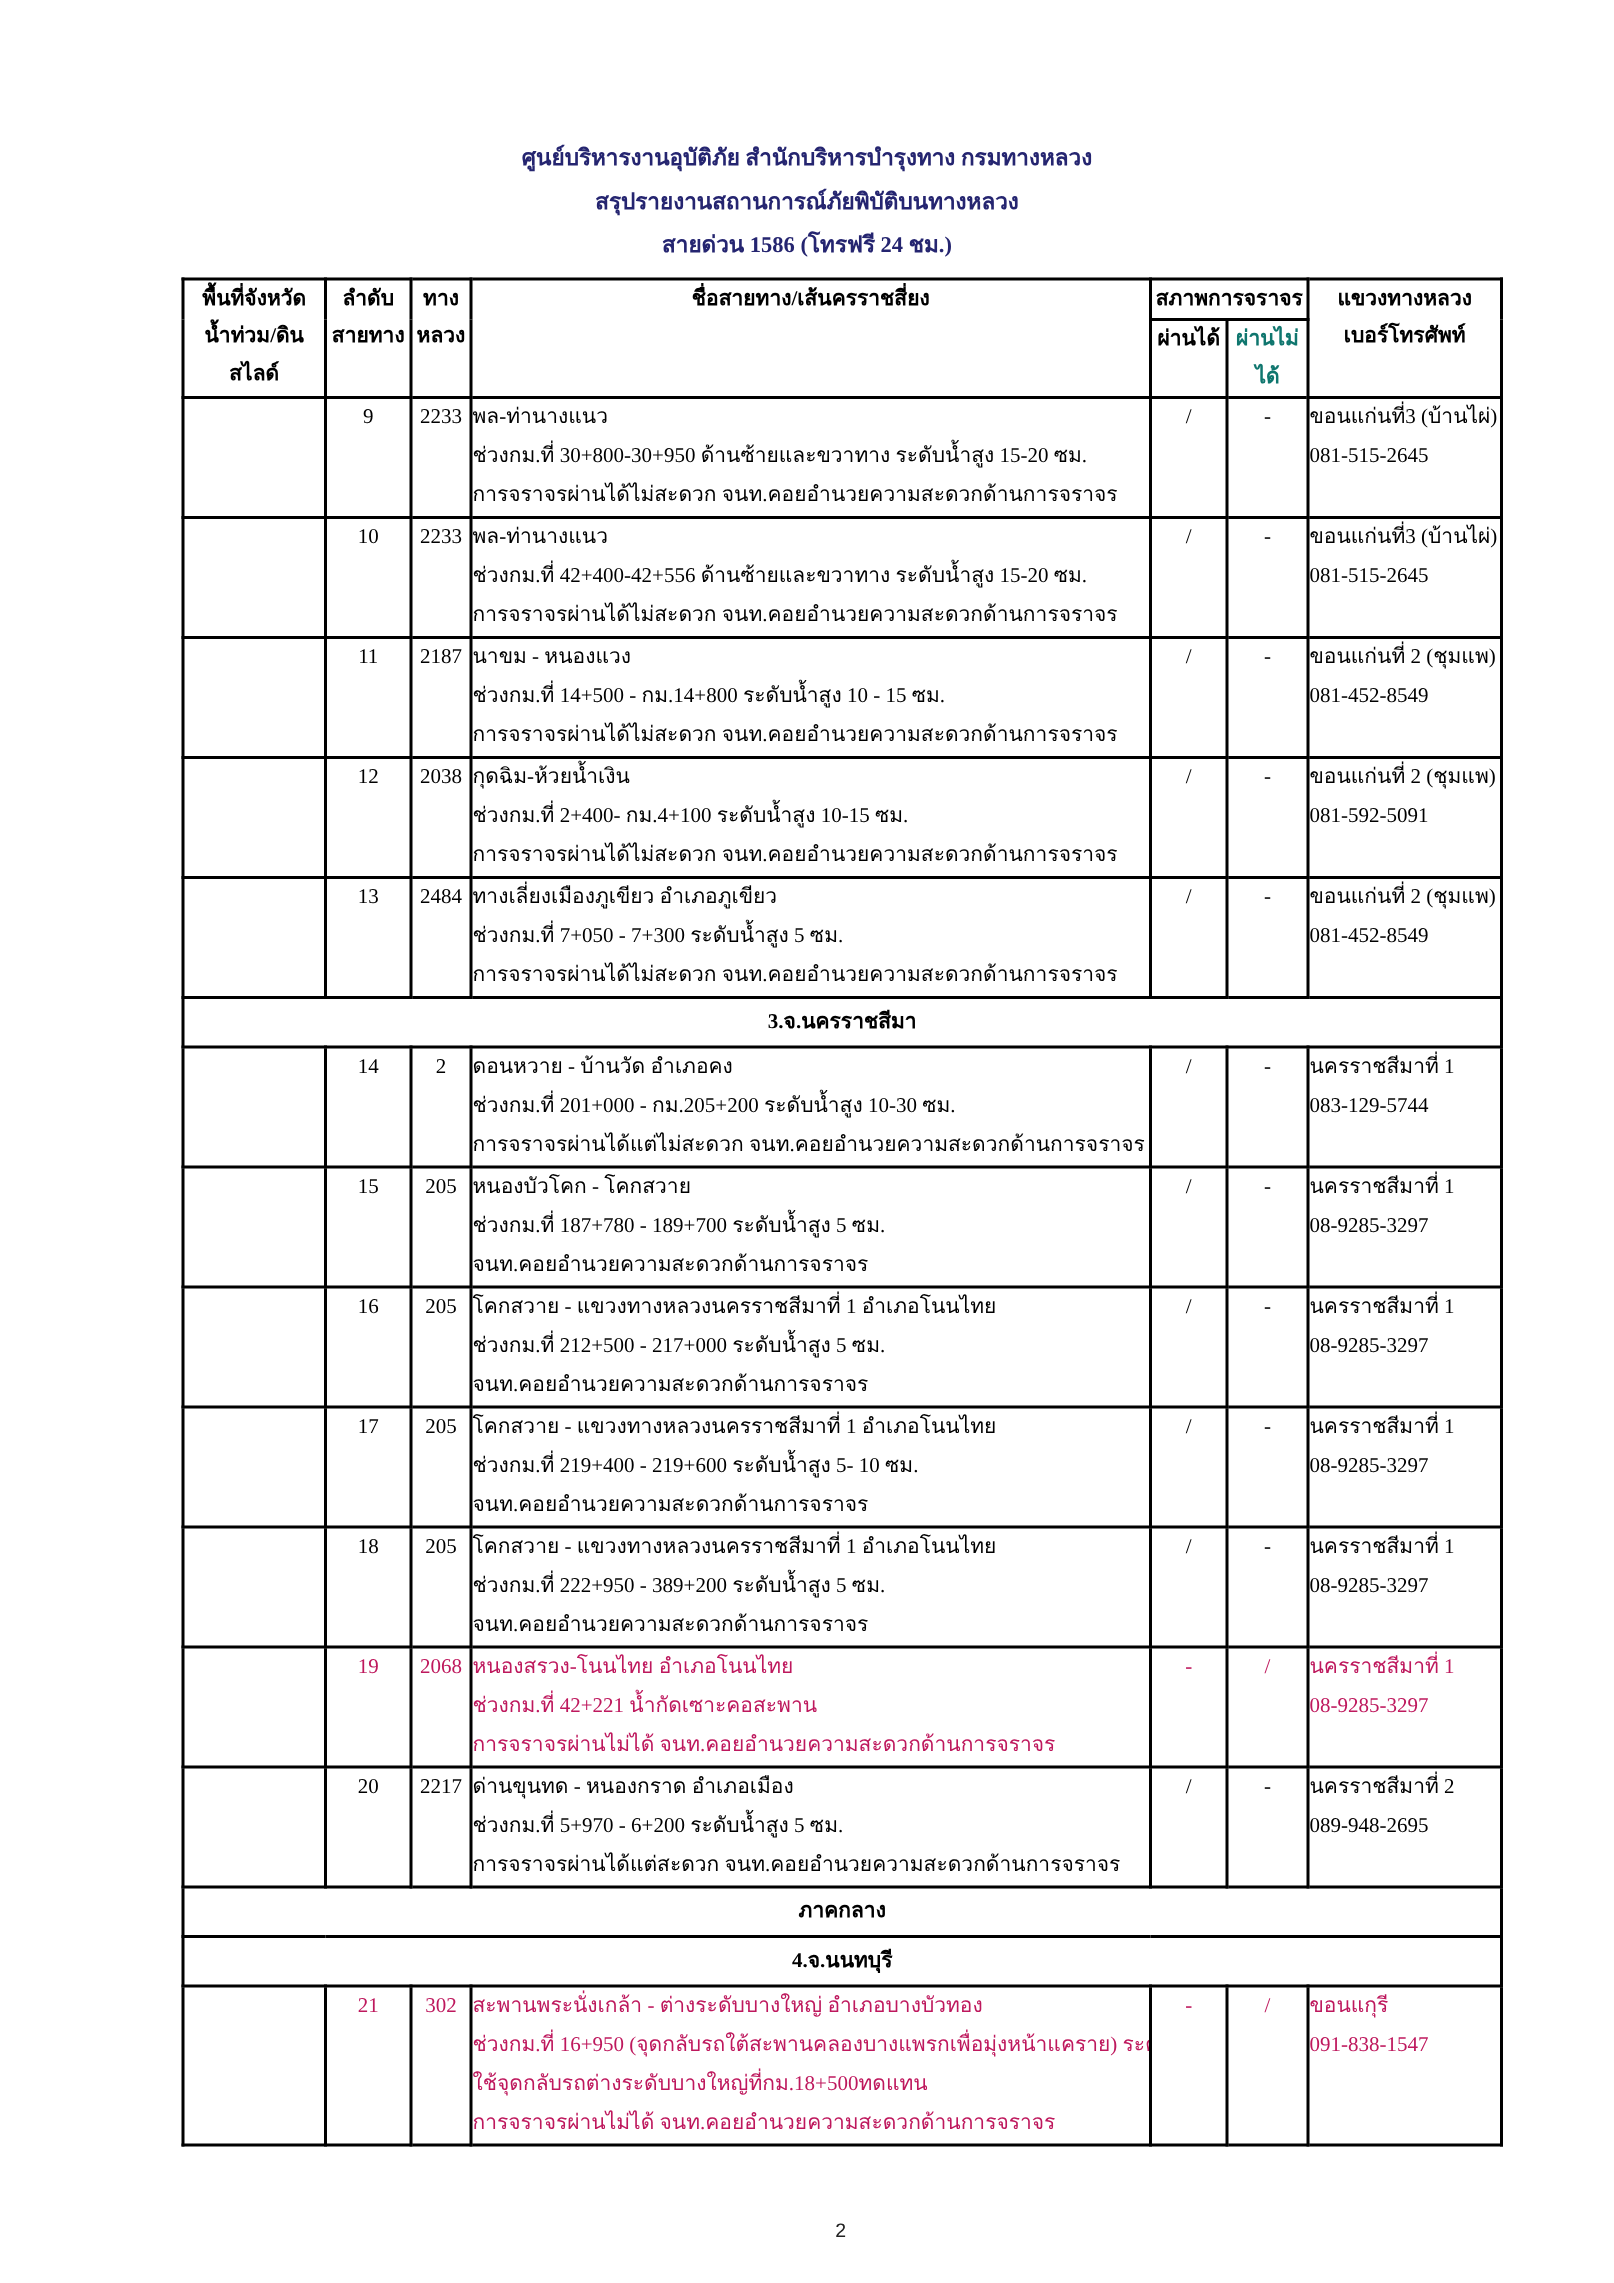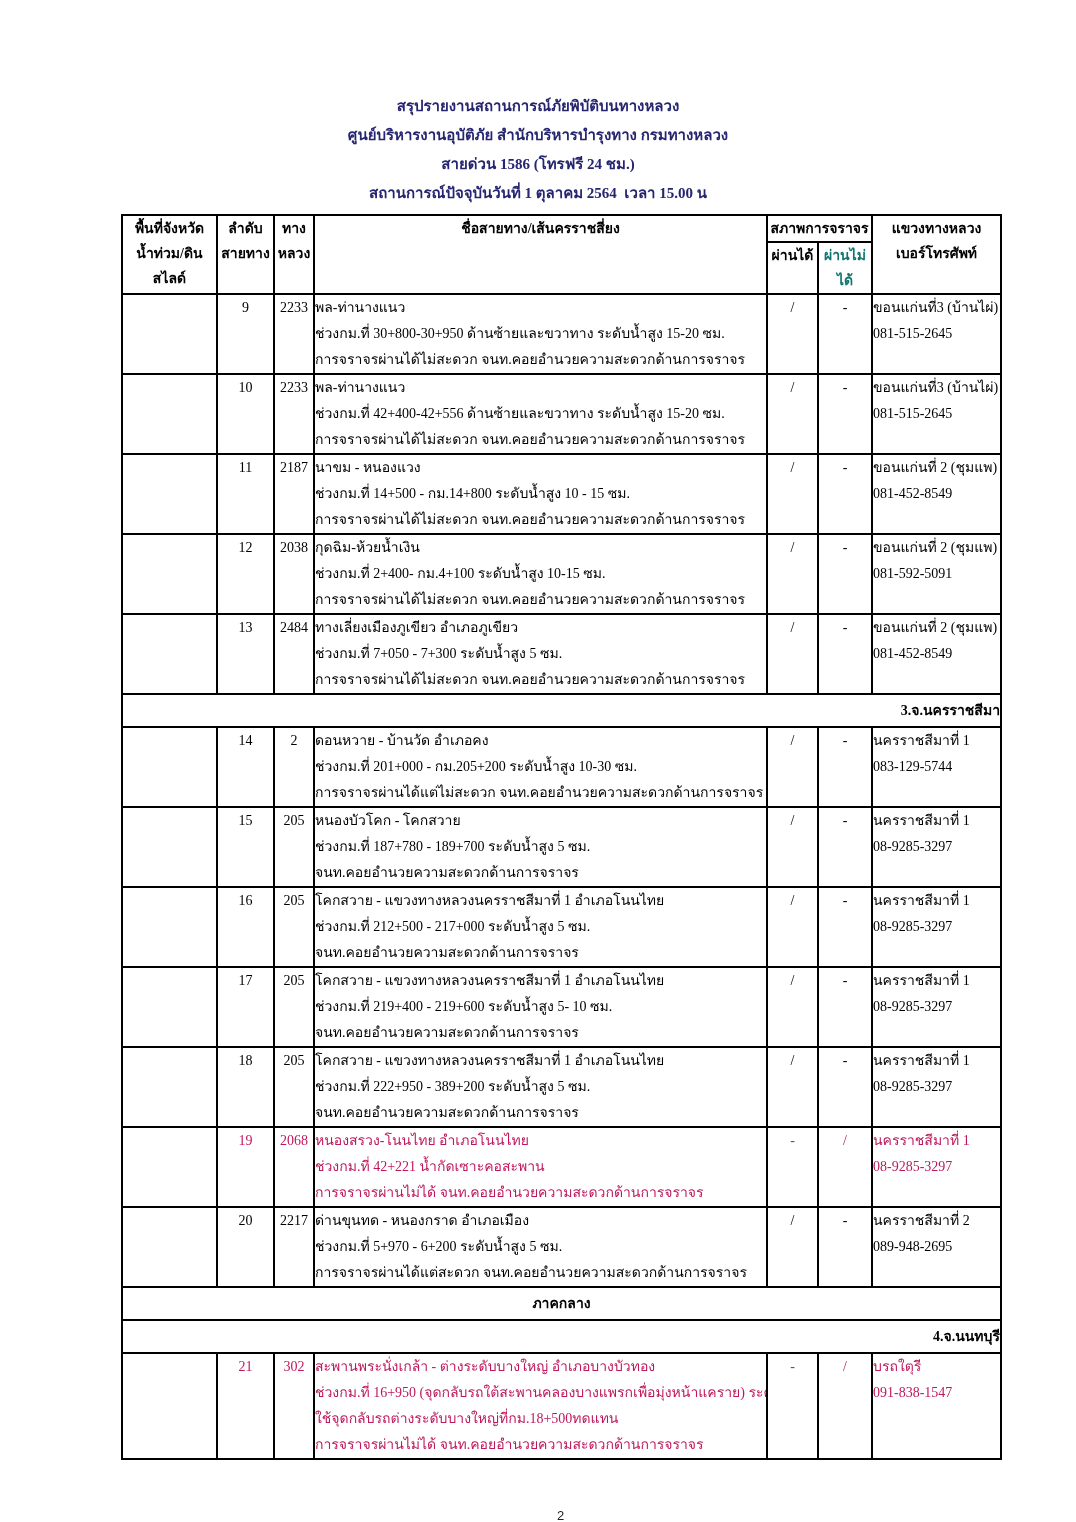--- a/index.html
+++ b/index.html
@@ -56,21 +56,21 @@
     text-align:center;
     line-height:26px;
   }
   td.contact-cell{padding:0 2px 0 4px;}
   td.contact-cell .line{line-height:26px;white-space:nowrap;}
   td.section-cell{
     font-weight:bold;
     font-size:15px;
     line-height:31px;
     padding:0 2px;
-    text-align:right;
+    text-align:center;
   }
   td.center-cell{
     font-weight:bold;
     font-size:15px;
     line-height:31px;
     text-align:center;
   }
   tr.red td{color:#be185d;}
   .page-number{
     margin-top:48px;
@@ -81,24 +81,23 @@
     font-family:"Liberation Sans","DejaVu Sans",sans-serif;
     color:#222;
   }
 </style>
 </head>
 <body>
 
 <div class="page">
 
   <div class="doc-header">
+    <div>ศูนย์บริหารงานอุบัติภัย สำนักบริหารบำรุงทาง กรมทางหลวง</div>
     <div>สรุปรายงานสถานการณ์ภัยพิบัติบนทางหลวง</div>
-    <div>ศูนย์บริหารงานอุบัติภัย สำนักบริหารบำรุงทาง กรมทางหลวง</div>
     <div>สายด่วน 1586 (โทรฟรี 24 ชม.)</div>
-    <div>สถานการณ์ปัจจุบันวันที่ 1 ตุลาคม 2564  เวลา 15.00 น</div>
   </div>
 
   <table class="report">
     <colgroup>
       <col style="width:95px">
       <col style="width:57px">
       <col style="width:40px">
       <col style="width:453px">
       <col style="width:51px">
       <col style="width:54px">
@@ -493,21 +492,21 @@
             </div>
           </td>
           <td class="mark-cell">
             <div class="line">-</div>
           </td>
           <td class="mark-cell">
             <div class="line">/</div>
           </td>
           <td class="contact-cell">
             <div>
-              <div class="line">บรถใตุรี</div>
+              <div class="line">ขอนแกุรี</div>
               <div class="line">091-838-1547</div>
             </div>
           </td>
         </tr>
       </tbody>
   </table>
 
   <div class="page-number">2</div>
 
 </div>

